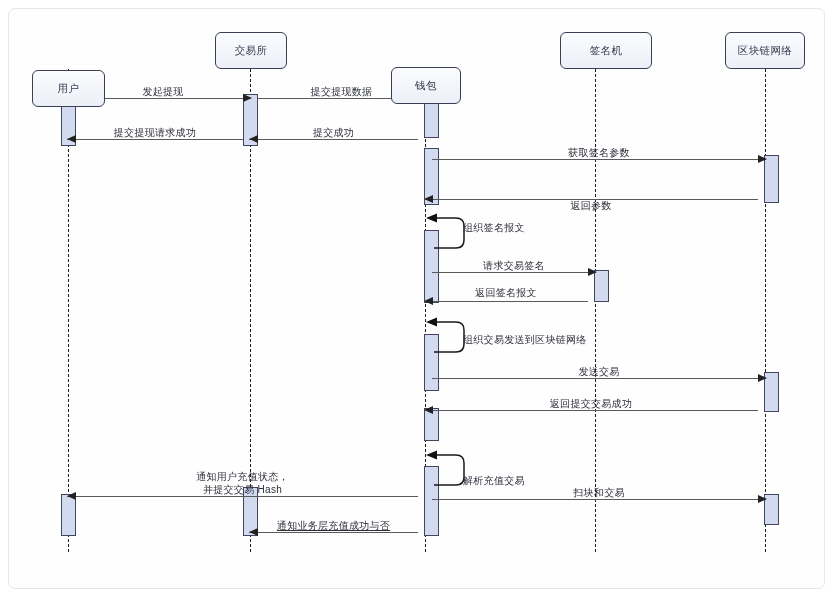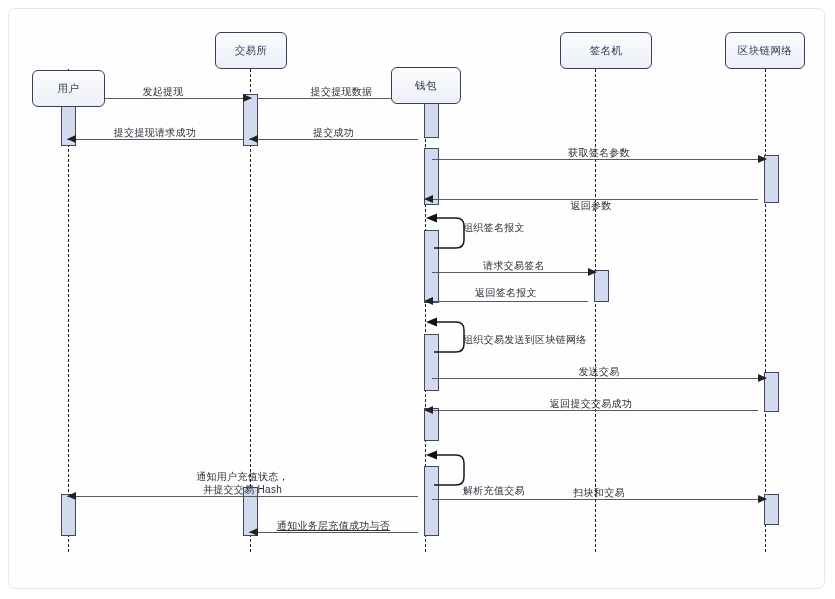--- a/index.html
+++ b/index.html
@@ -153,21 +153,21 @@
           <polygon points="13,1.5 13,10.5 2,6" fill="#111"></polygon>
         </svg>
       </div>
       <div class="msg-label" style="left: 463px; top: 334px; text-align: center;">组织交易发送到区块链网络</div>
       <div class="selfloop" style="left: 424px; top: 449px;">
         <svg width="44" height="44">
           <path d="M 10 36 L 32 36 Q 40 36 40 28 L 40 14 Q 40 6 32 6 L 12 6" fill="none" stroke="#1a1a1a" stroke-width="1.5"></path>
           <polygon points="13,1.5 13,10.5 2,6" fill="#111"></polygon>
         </svg>
       </div>
-      <div class="msg-label" style="left: 463px; top: 485px; text-align: center;">解析充值交易</div>
+      <div class="msg-label" style="left: 463px; top: 475px; text-align: center;">解析充值交易</div>
     </div>
   <div id="layer-actors">
       <div class="actor-box" style="left: 32px; top: 32px; width: 73px; margin-top: 38px;">
         <span class="actor-label">用户</span>
       </div>
       <div class="actor-box" style="left: 215px; top: 32px; width: 72px;">
         <span class="actor-label">交易所</span>
       </div>
       <div class="actor-box" style="left: 391px; top: 32px; width: 70px; margin-top: 35px;">
         <span class="actor-label">钱包</span>

